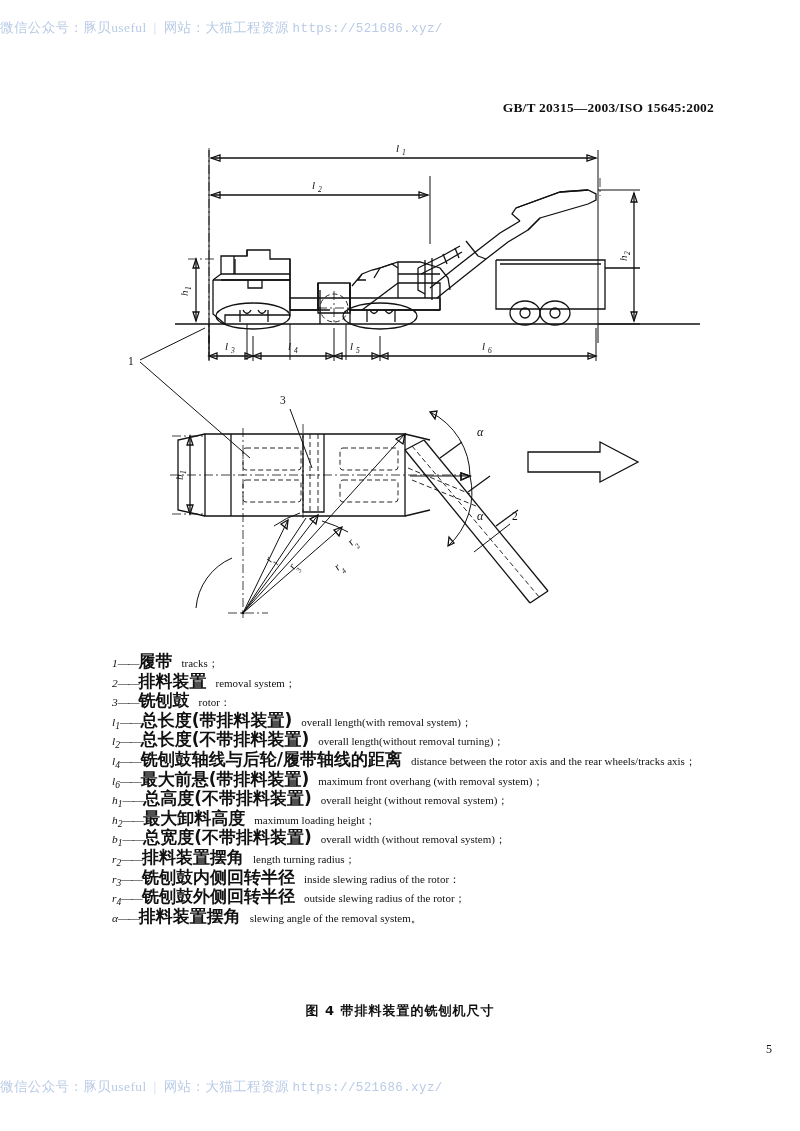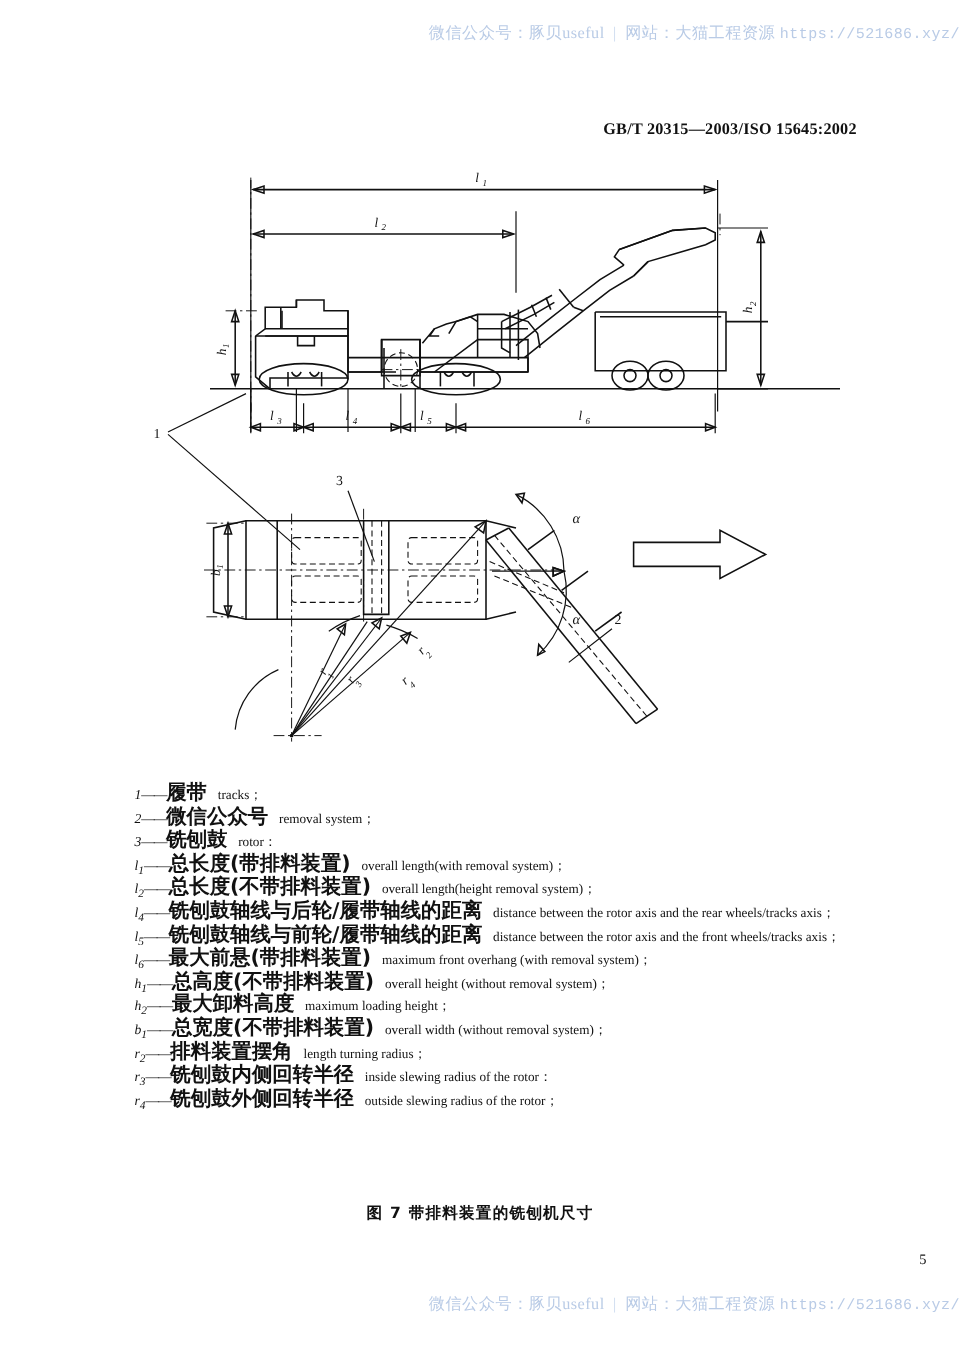--- a/index.html
+++ b/index.html
@@ -20,21 +20,21 @@
     inset: 0;
     width: 800px;
     height: 1131px;
   }
 
   
   .watermark {
     position: absolute;
     left: 0;
     width: 800px;
-    text-align: right;
+    text-align: left;
     color: #b9cbe6;
     font-size: 13.5px;
     letter-spacing: .4px;
     white-space: nowrap;
     font-family: "Liberation Serif", "DejaVu Serif", serif;
   }
   .watermark .sep { padding: 0 7px; color: #cad9ee; }
   .watermark .url {
     font-family: "Liberation Mono", "DejaVu Sans Mono", monospace;
     font-size: 12.5px;
@@ -453,36 +453,36 @@
 
         <g class="ln med">
           <path d="M528 324 L600 324 L600 314 L638 334 L600 354 L600 344 L528 344 Z"></path>
         </g>
       </g>
     </svg>
   </div>
 
   <div class="legend">
     <div class="row"><span class="sym">1</span><span class="dash">——</span><span class="cn">履带</span><span class="gap"></span><span class="en">tracks；</span></div>
-    <div class="row"><span class="sym">2</span><span class="dash">——</span><span class="cn">微信公众号</span><span class="gap"></span><span class="en">removal system；</span></div>
+    <div class="row"><span class="sym">2</span><span class="dash">——</span><span class="cn">排料装置</span><span class="gap"></span><span class="en">removal system；</span></div>
     <div class="row"><span class="sym">3</span><span class="dash">——</span><span class="cn">铣刨鼓</span><span class="gap"></span><span class="en">rotor：</span></div>
     <div class="row"><span class="sym">l</span><sub class="sym">1</sub><span class="dash">——</span><span class="cn">总长度(带排料装置)</span><span class="gap"></span><span class="en">overall length(with removal system)；</span></div>
-    <div class="row"><span class="sym">l</span><sub class="sym">2</sub><span class="dash">——</span><span class="cn">总长度(不带排料装置)</span><span class="gap"></span><span class="en">overall length(height removal system)；</span></div>
+    <div class="row"><span class="sym">l</span><sub class="sym">2</sub><span class="dash">——</span><span class="cn">总长度(不带排料装置)</span><span class="gap"></span><span class="en">overall length(without removal turning)；</span></div>
     <div class="row"><span class="sym">l</span><sub class="sym">4</sub><span class="dash">——</span><span class="cn">铣刨鼓轴线与后轮/履带轴线的距离</span><span class="gap"></span><span class="en">distance between the rotor axis and the rear wheels/tracks axis；</span></div>
-    <div class="row"><span class="sym">l</span><sub class="sym">5</sub><span class="dash">——</span><span class="cn">铣刨鼓轴线与前轮/履带轴线的距离</span><span class="gap"></span><span class="en">distance between the rotor axis and the front wheels/tracks axis；</span></div>
     <div class="row"><span class="sym">l</span><sub class="sym">6</sub><span class="dash">——</span><span class="cn">最大前悬(带排料装置)</span><span class="gap"></span><span class="en">maximum front overhang (with removal system)；</span></div>
     <div class="row"><span class="sym">h</span><sub class="sym">1</sub><span class="dash">——</span><span class="cn">总高度(不带排料装置)</span><span class="gap"></span><span class="en">overall height (without removal system)；</span></div>
     <div class="row"><span class="sym">h</span><sub class="sym">2</sub><span class="dash">——</span><span class="cn">最大卸料高度</span><span class="gap"></span><span class="en">maximum loading height；</span></div>
     <div class="row"><span class="sym">b</span><sub class="sym">1</sub><span class="dash">——</span><span class="cn">总宽度(不带排料装置)</span><span class="gap"></span><span class="en">overall width (without removal system)；</span></div>
     <div class="row"><span class="sym">r</span><sub class="sym">2</sub><span class="dash">——</span><span class="cn">排料装置摆角</span><span class="gap"></span><span class="en">length turning radius；</span></div>
     <div class="row"><span class="sym">r</span><sub class="sym">3</sub><span class="dash">——</span><span class="cn">铣刨鼓内侧回转半径</span><span class="gap"></span><span class="en">inside slewing radius of the rotor：</span></div>
     <div class="row"><span class="sym">r</span><sub class="sym">4</sub><span class="dash">——</span><span class="cn">铣刨鼓外侧回转半径</span><span class="gap"></span><span class="en">outside slewing radius of the rotor；</span></div>
+    <div class="row"><span class="sym">α</span><span class="dash">——</span><span class="cn">排料装置摆角</span><span class="gap"></span><span class="en">slewing angle of the removal system。</span></div>
   </div>
 
-  <div class="fig-caption">图 7  带排料装置的铣刨机尺寸</div>
+  <div class="fig-caption">图 4  带排料装置的铣刨机尺寸</div>
 
   <div class="page-number">5</div>
 
   <div class="watermark wm-bottom">
     <span>微信公众号：豚贝useful</span><span class="sep">|</span><span>网站：大猫工程资源</span> <span class="url">https://521686.xyz/</span>
   </div>
 
 </div>
 
 </body></html>

